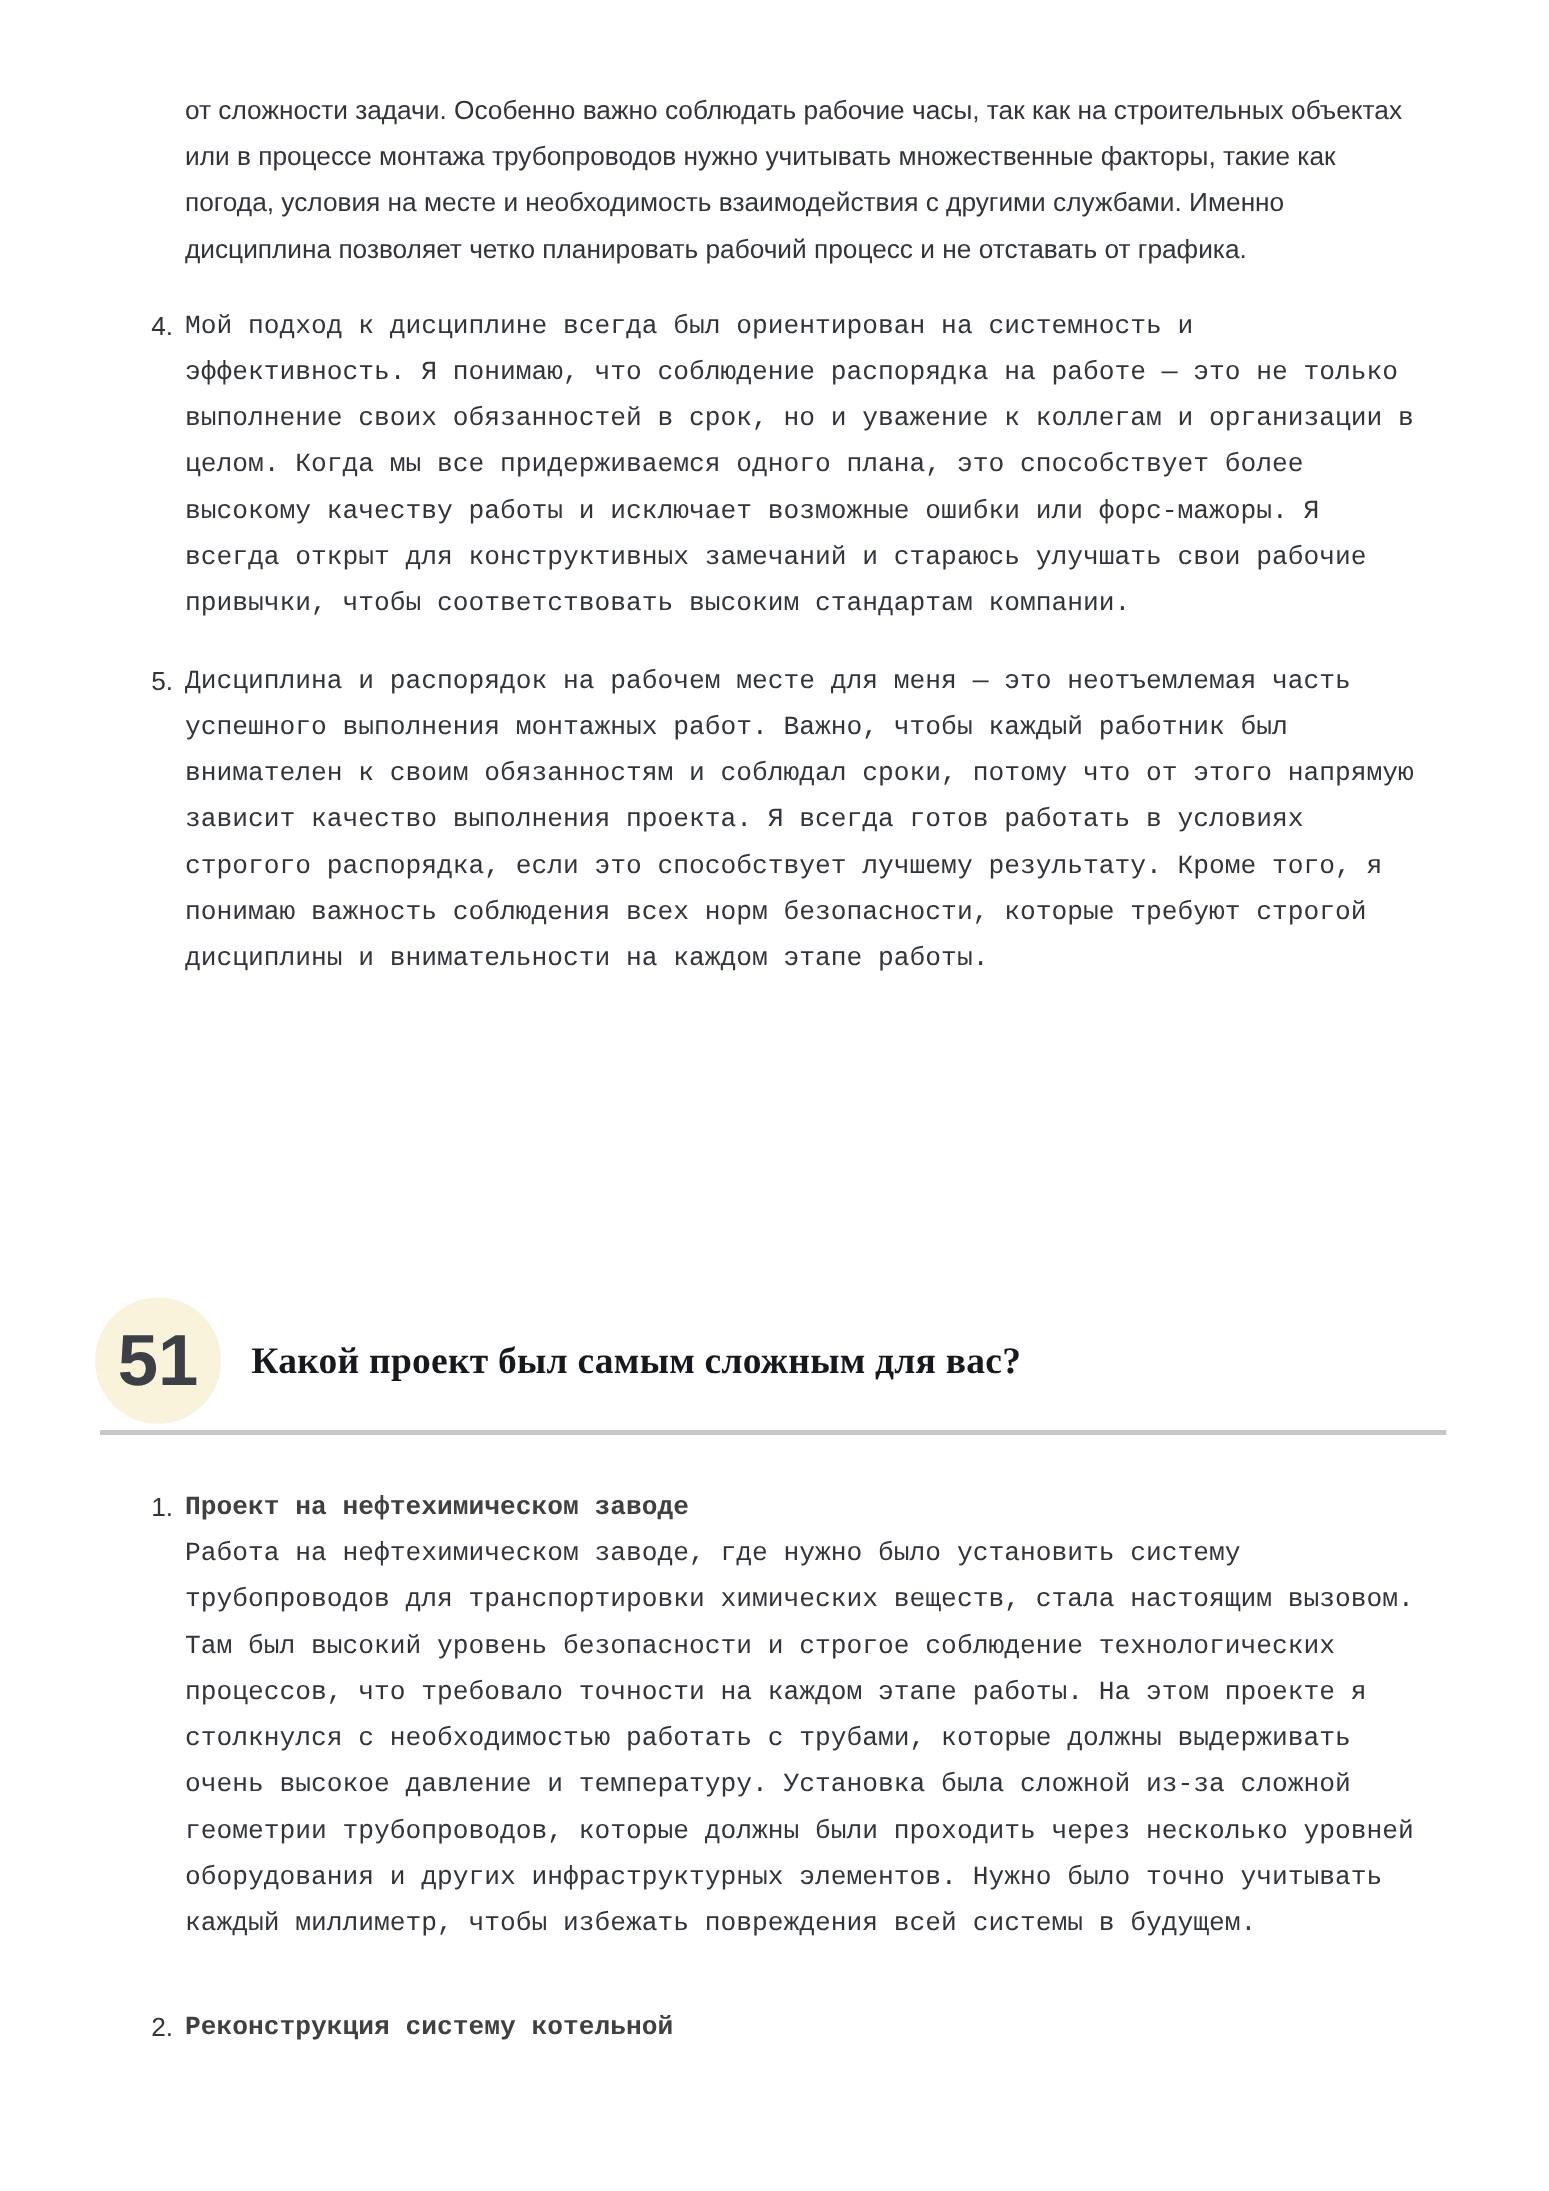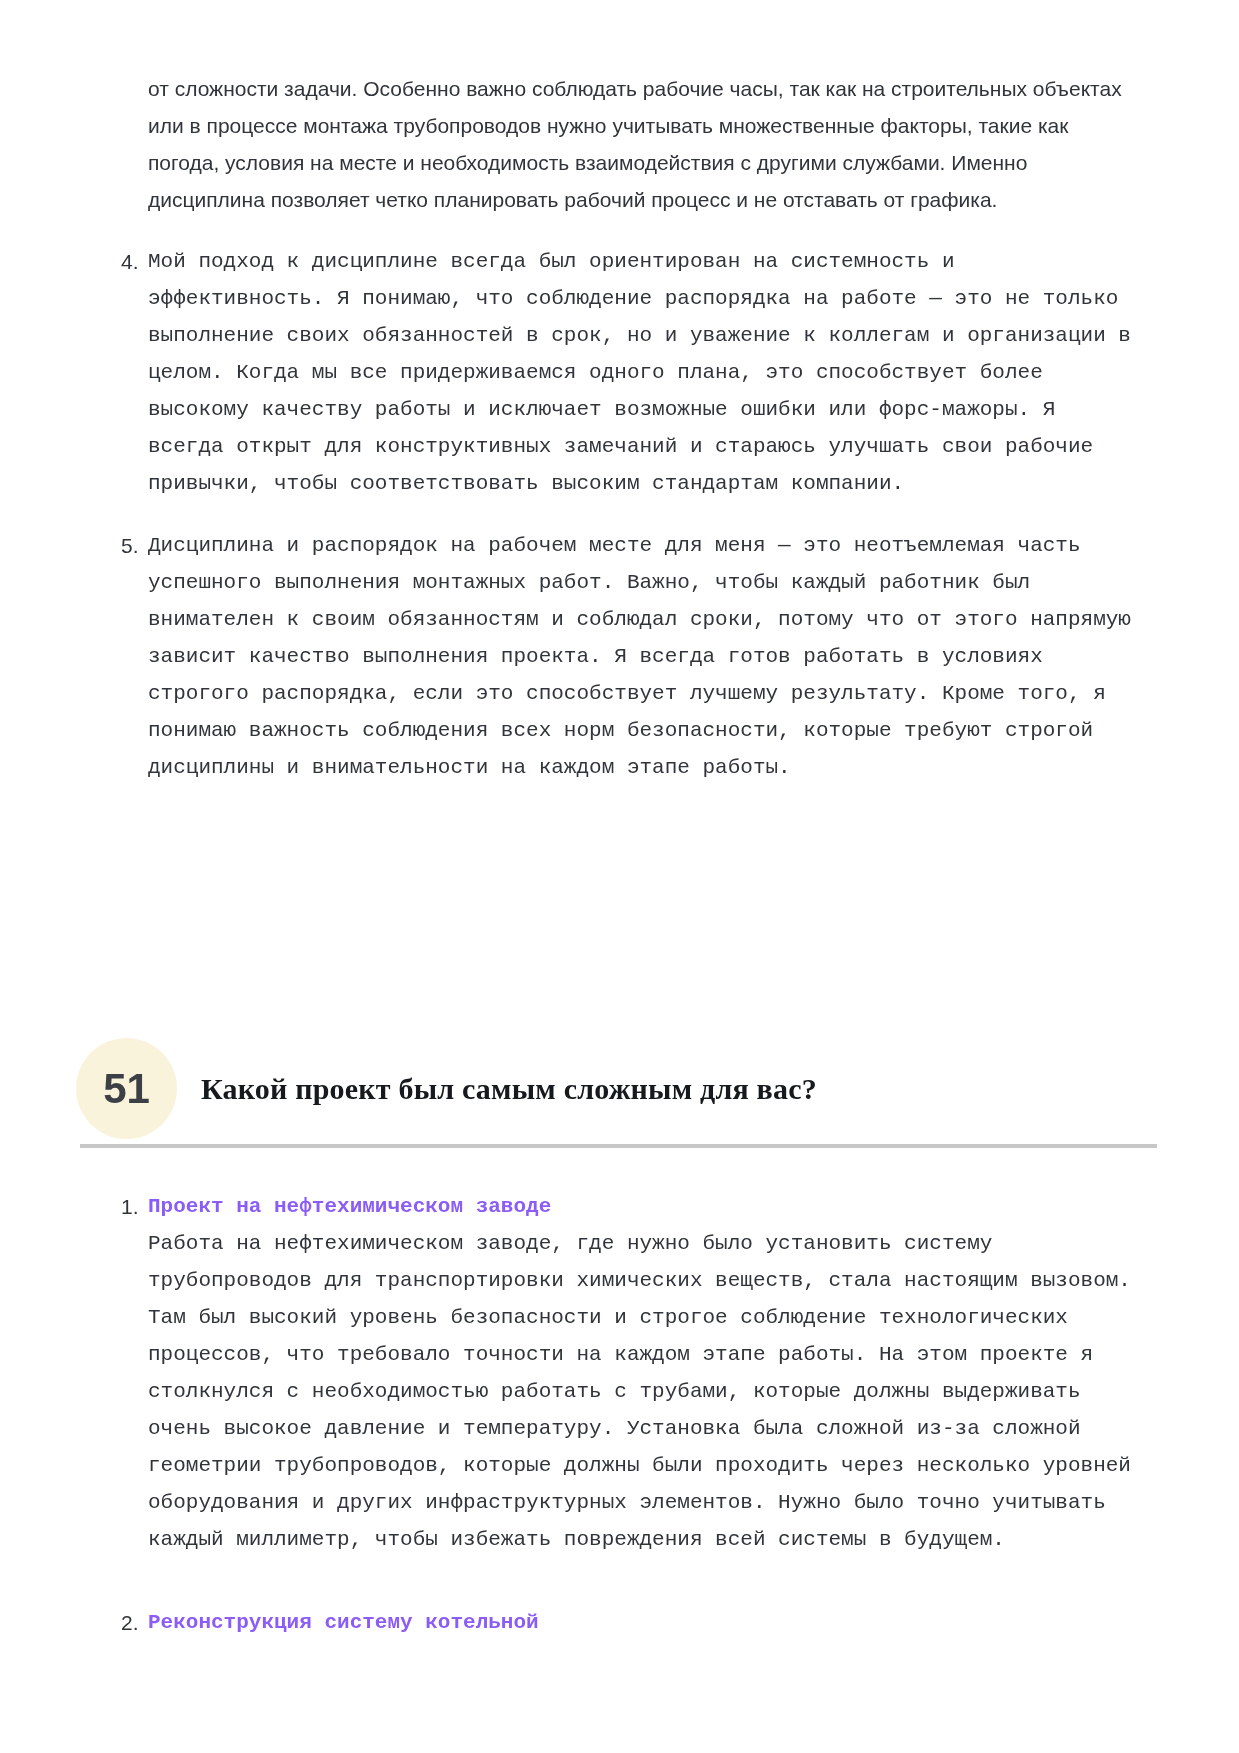--- a/index.html
+++ b/index.html
@@ -43,21 +43,21 @@
   .oli:last-child { margin-bottom: 0; }
   .oli .num {
     flex: 0 0 27px;
   }
   .oli .item-body {
     flex: 1 1 auto;
     font-family: Liberation Mono, monospace;
   }
   .item-title {
     font-weight: 700;
-    color: #8b5cf6;
+    color: #404040;
   }
   .answer-block .oli-first { margin-bottom: 46px; }
   
   .header-block {
     position: absolute;
     left: 76px;
     top: 1038px;
     width: 1081px;
   }
   .header-row {
@@ -66,21 +66,21 @@
     gap: 24px;
   }
   .badge {
     width: 101px;
     height: 101px;
     border-radius: 50%;
     background: #faf3dc;
     display: flex;
     align-items: center;
     justify-content: center;
-    font-size: 42px;
+    font-size: 58px;
     font-weight: 700;
     color: #3c4046;
     flex: 0 0 auto;
   }
   .qtitle {
     font-size: 30px;
     line-height: 38px;
     font-weight: 700;
     color: #16191d;
     letter-spacing: 0.2px;

